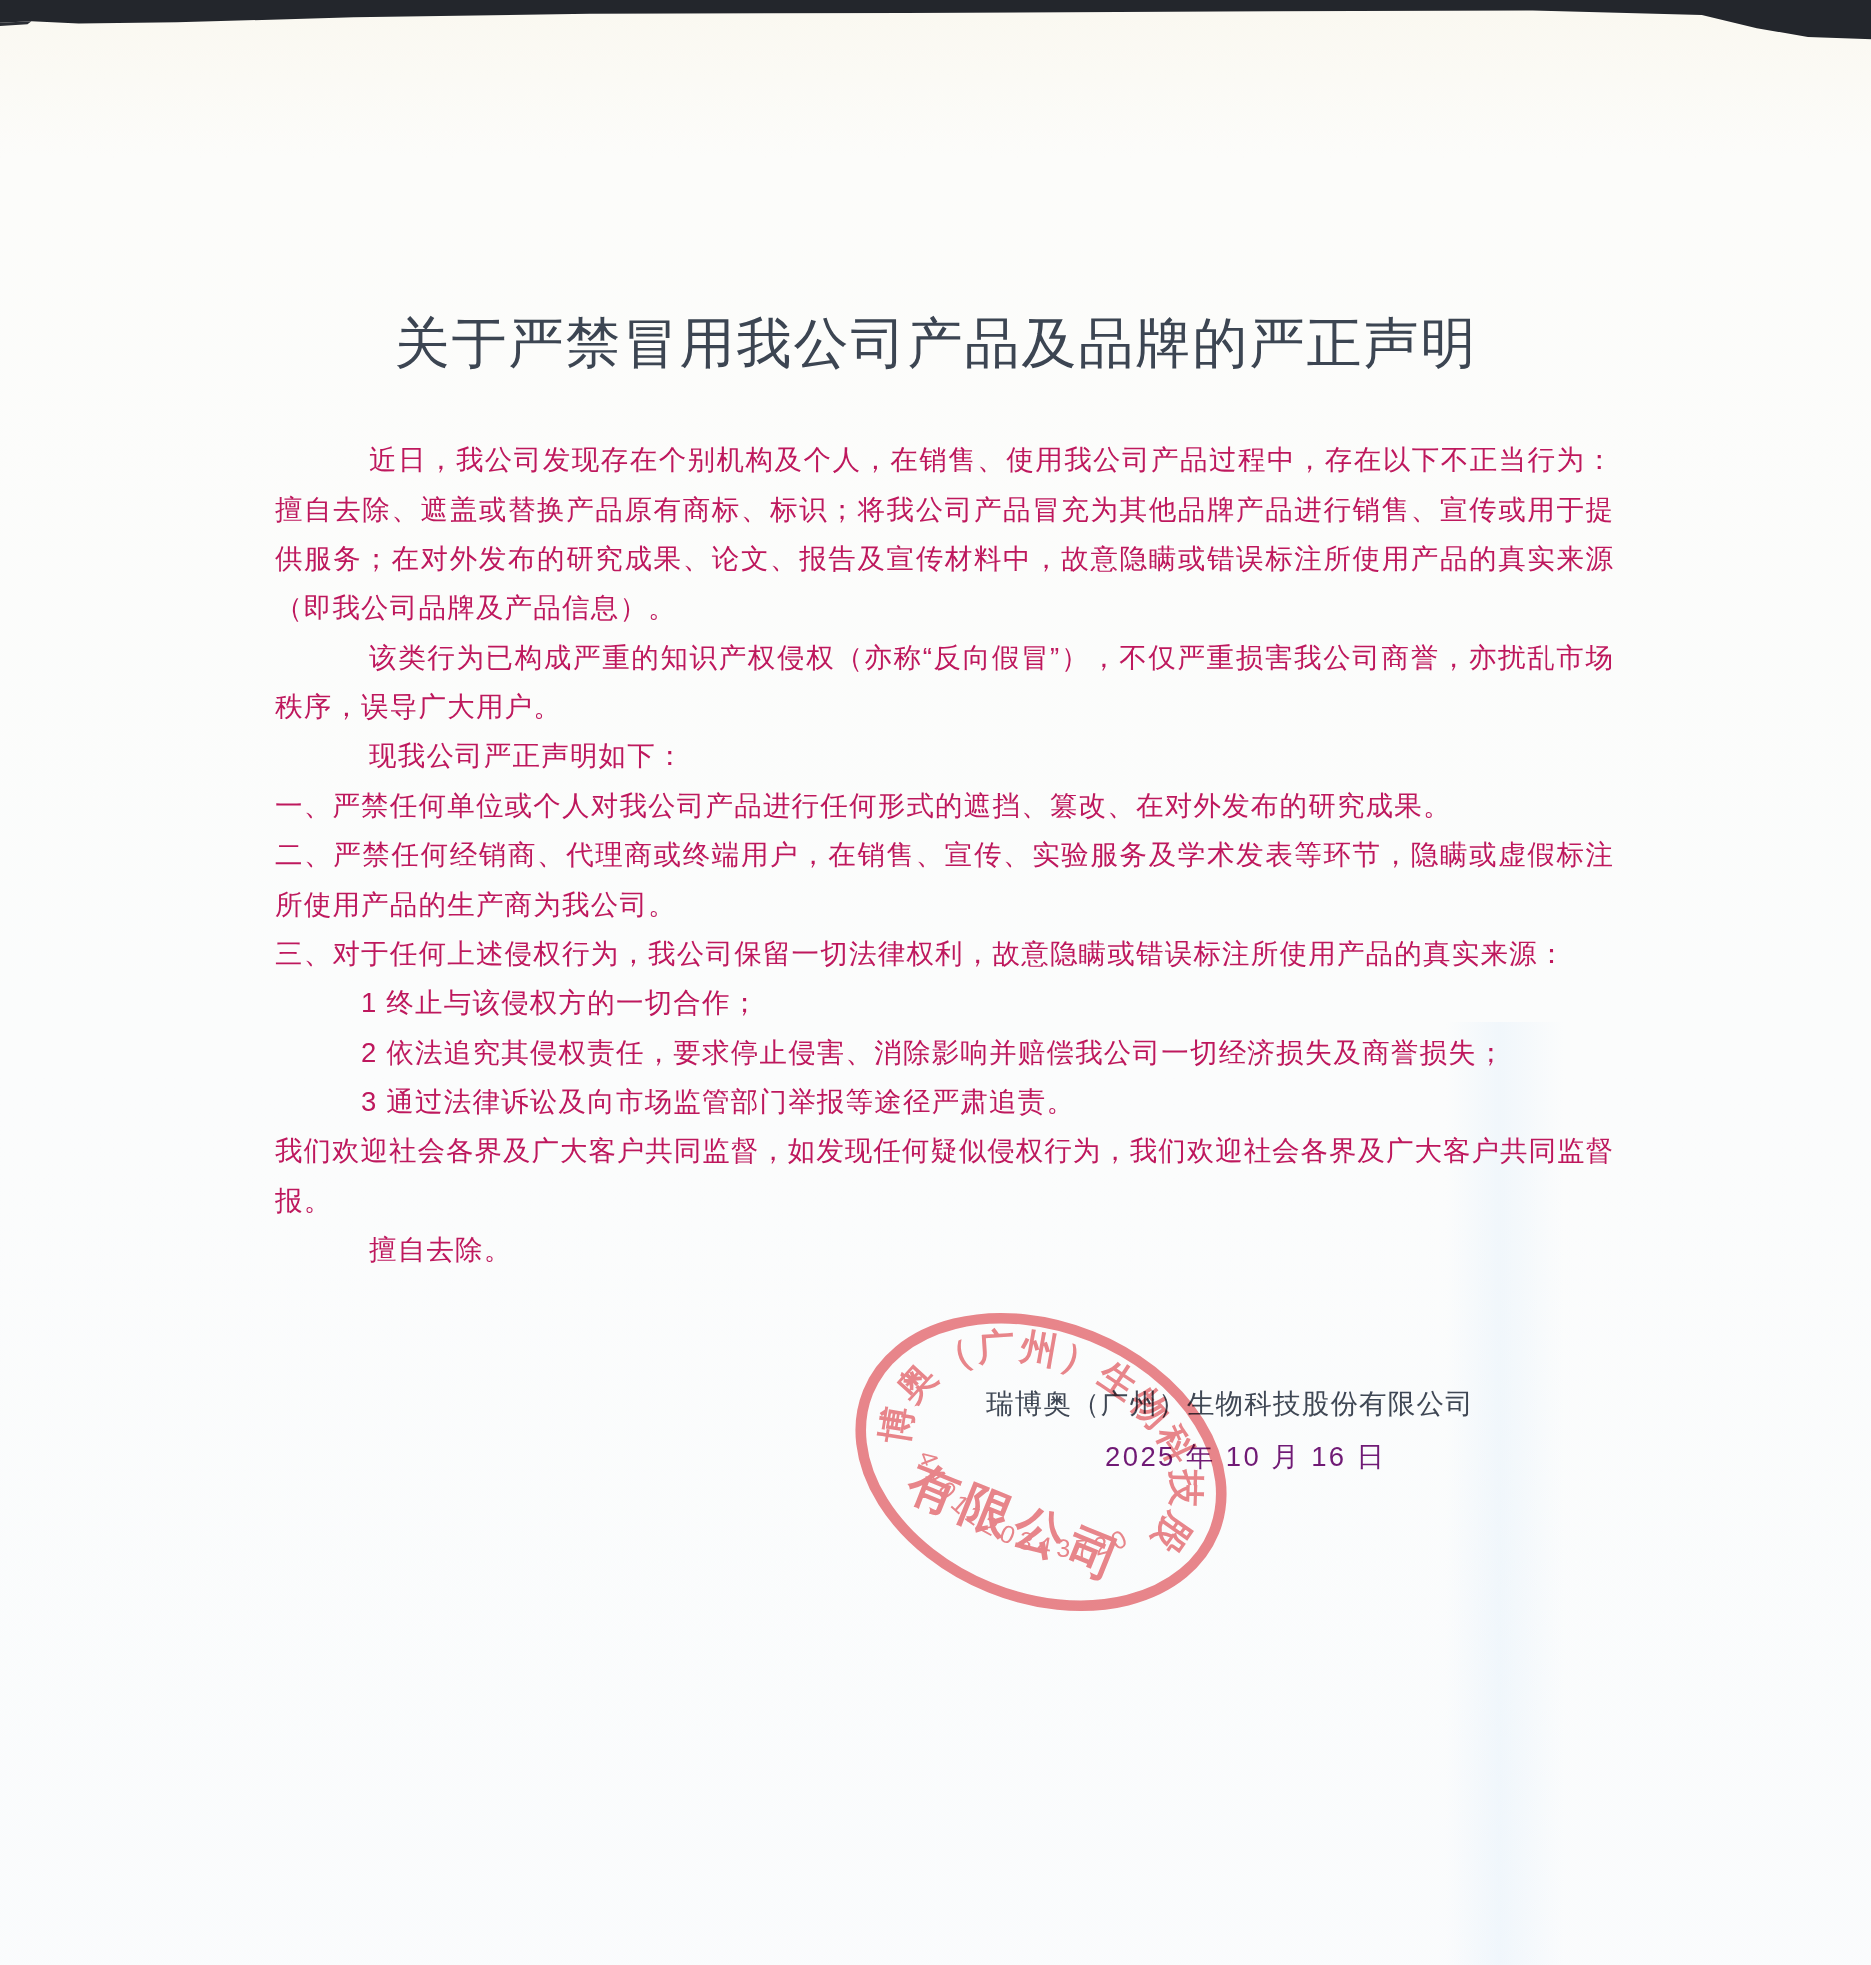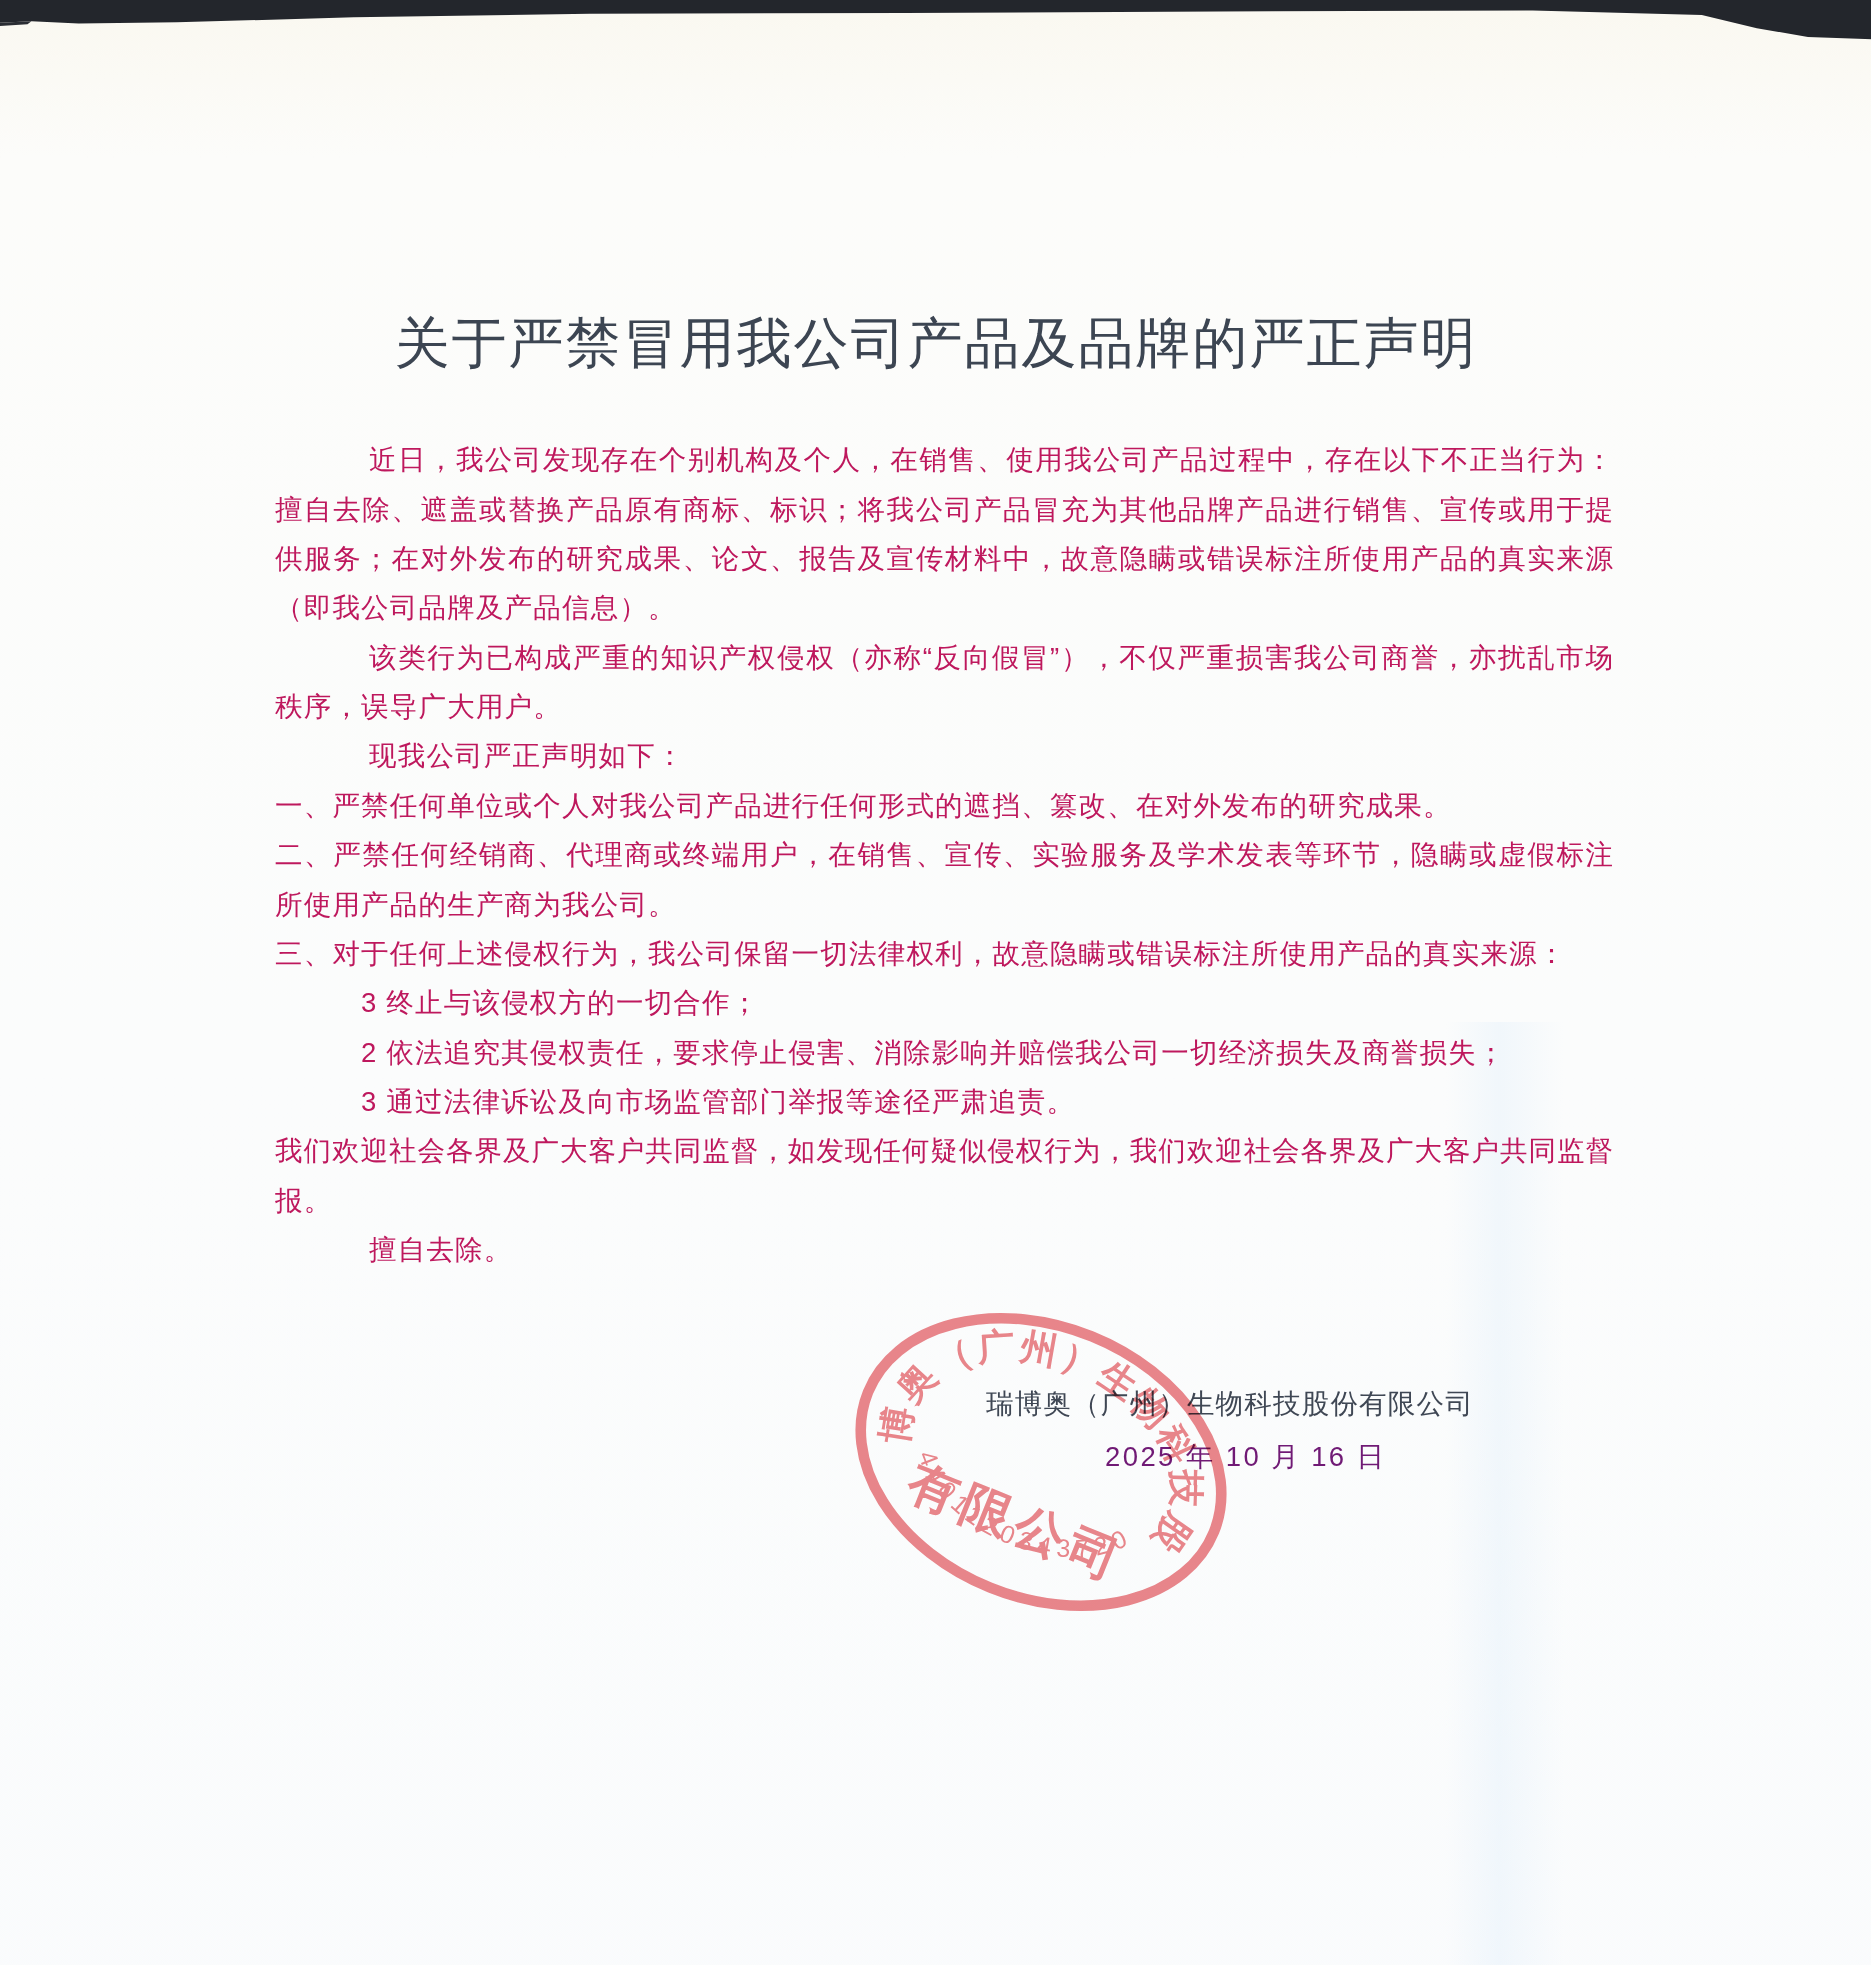--- a/index.html
+++ b/index.html
@@ -60,21 +60,21 @@
 <div class="line j" style="top:485px">擅自去除、遮盖或替换产品原有商标、标识；将我公司产品冒充为其他品牌产品进行销售、宣传或用于提</div>
 <div class="line j" style="top:534px">供服务；在对外发布的研究成果、论文、报告及宣传材料中，故意隐瞒或错误标注所使用产品的真实来源</div>
 <div class="line" style="top:583px">（即我公司品牌及产品信息）。</div>
 <div class="line j ind2" style="top:633px">该类行为已构成严重的知识产权侵权（亦称“反向假冒”），不仅严重损害我公司商誉，亦扰乱市场</div>
 <div class="line" style="top:682px">秩序，误导广大用户。</div>
 <div class="line ind2" style="top:731px">现我公司严正声明如下：</div>
 <div class="line" style="top:781px">一、严禁任何单位或个人对我公司产品进行任何形式的遮挡、篡改、在对外发布的研究成果。</div>
 <div class="line j" style="top:830px">二、严禁任何经销商、代理商或终端用户，在销售、宣传、实验服务及学术发表等环节，隐瞒或虚假标注</div>
 <div class="line" style="top:880px">所使用产品的生产商为我公司。</div>
 <div class="line" style="top:929px">三、对于任何上述侵权行为，我公司保留一切法律权利，故意隐瞒或错误标注所使用产品的真实来源：</div>
-<div class="line ind3" style="top:978px">3  终止与该侵权方的一切合作；</div>
+<div class="line ind3" style="top:978px">1  终止与该侵权方的一切合作；</div>
 <div class="line ind3" style="top:1028px">2  依法追究其侵权责任，要求停止侵害、消除影响并赔偿我公司一切经济损失及商誉损失；</div>
 <div class="line ind3" style="top:1077px">3  通过法律诉讼及向市场监管部门举报等途径严肃追责。</div>
 <div class="line j" style="top:1126px">我们欢迎社会各界及广大客户共同监督，如发现任何疑似侵权行为，我们欢迎社会各界及广大客户共同监督</div>
 <div class="line" style="top:1176px">报。</div>
 <div class="line ind2" style="top:1225px">擅自去除。</div>
 
 <div class="sig-company">瑞博奥（广州）生物科技股份有限公司</div>
 <div class="sig-date">2025 年 10 月 16 日</div>
 
 <svg class="stamp" viewBox="0 0 1100 1100">

